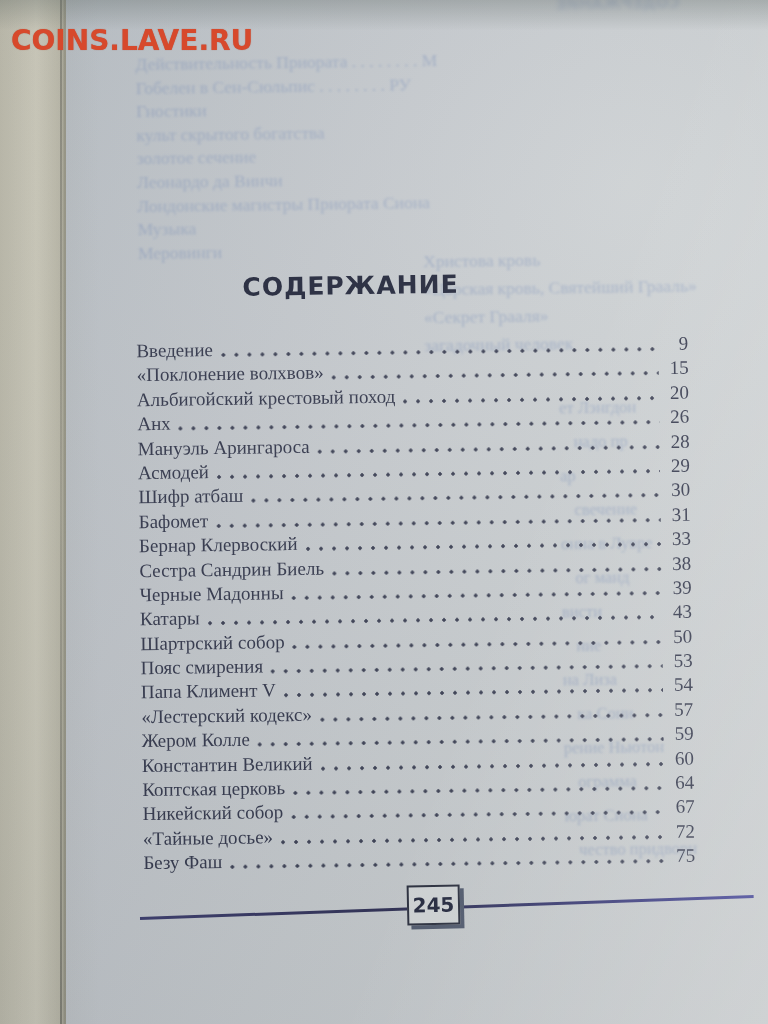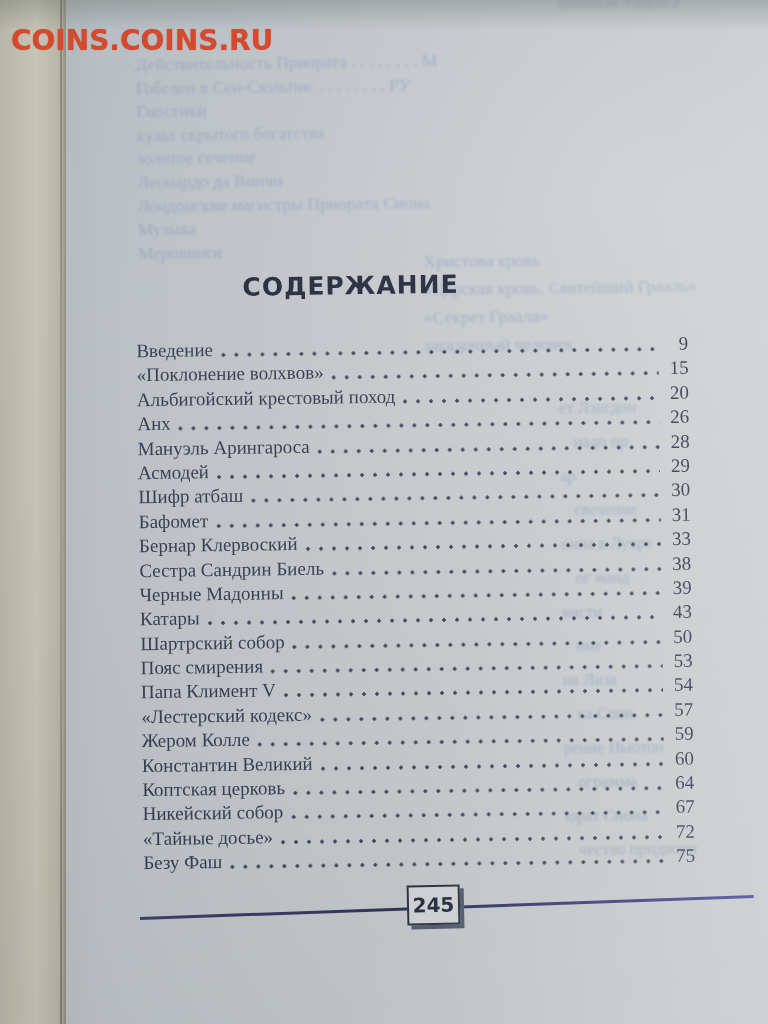--- a/index.html
+++ b/index.html
@@ -73,21 +73,21 @@
       radial-gradient(140% 95% at 82% 18%, rgba(255,255,255,.08), rgba(55,65,80,.14));
   }
 </style>
 </head>
 <body>
 
 <div class="photo">
 
   <div class="edge-strip"></div>
 
-  <div class="watermark">COINS.COINS.RU</div>
+  <div class="watermark">COINS.LAVE.RU</div>
 
   <div class="tilt">
 
     <div class="ghost ghost-header">
       <div class="gline">СОДЕРЖАНИЕ</div>
     </div>
 
     <div class="ghost ghost-top" id="ghost-top">
         <div class="gline">Действительность Приората  .  .  .  .  .  .  .  .  М</div>
         <div class="gline">Гобелен в Сен-Сюльпис   .  .  .  .  .  .  .  .  РУ</div>

